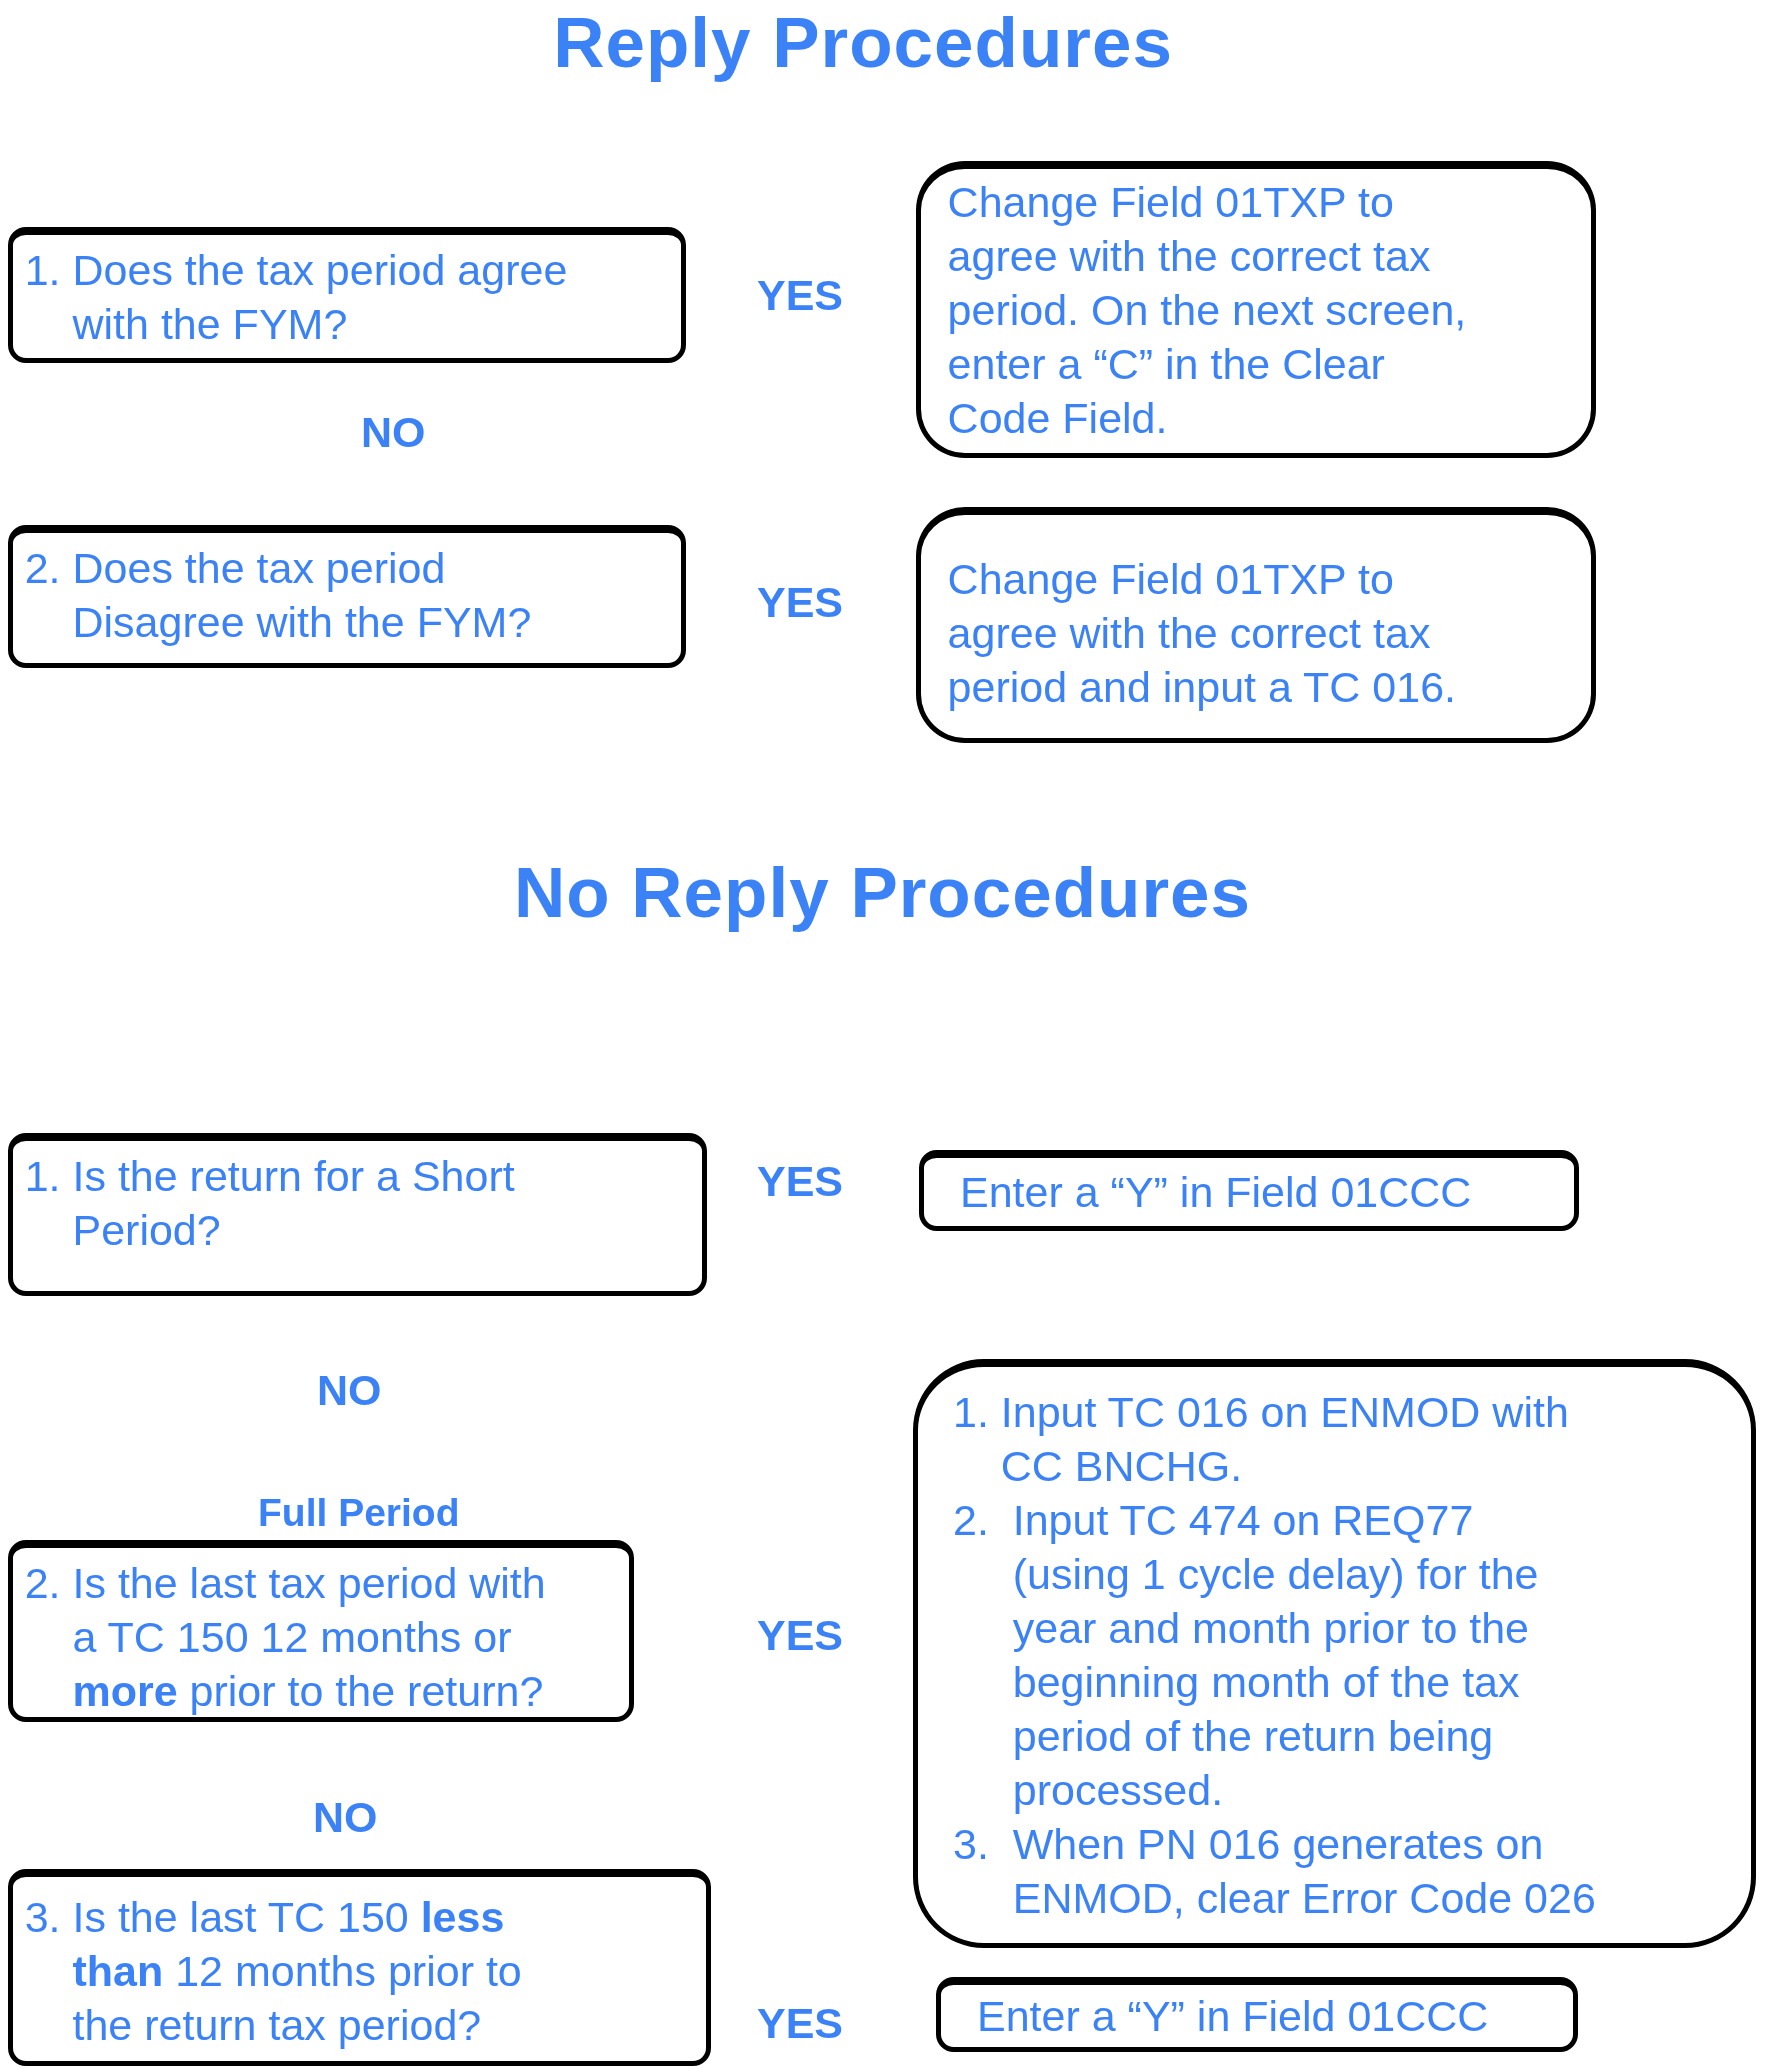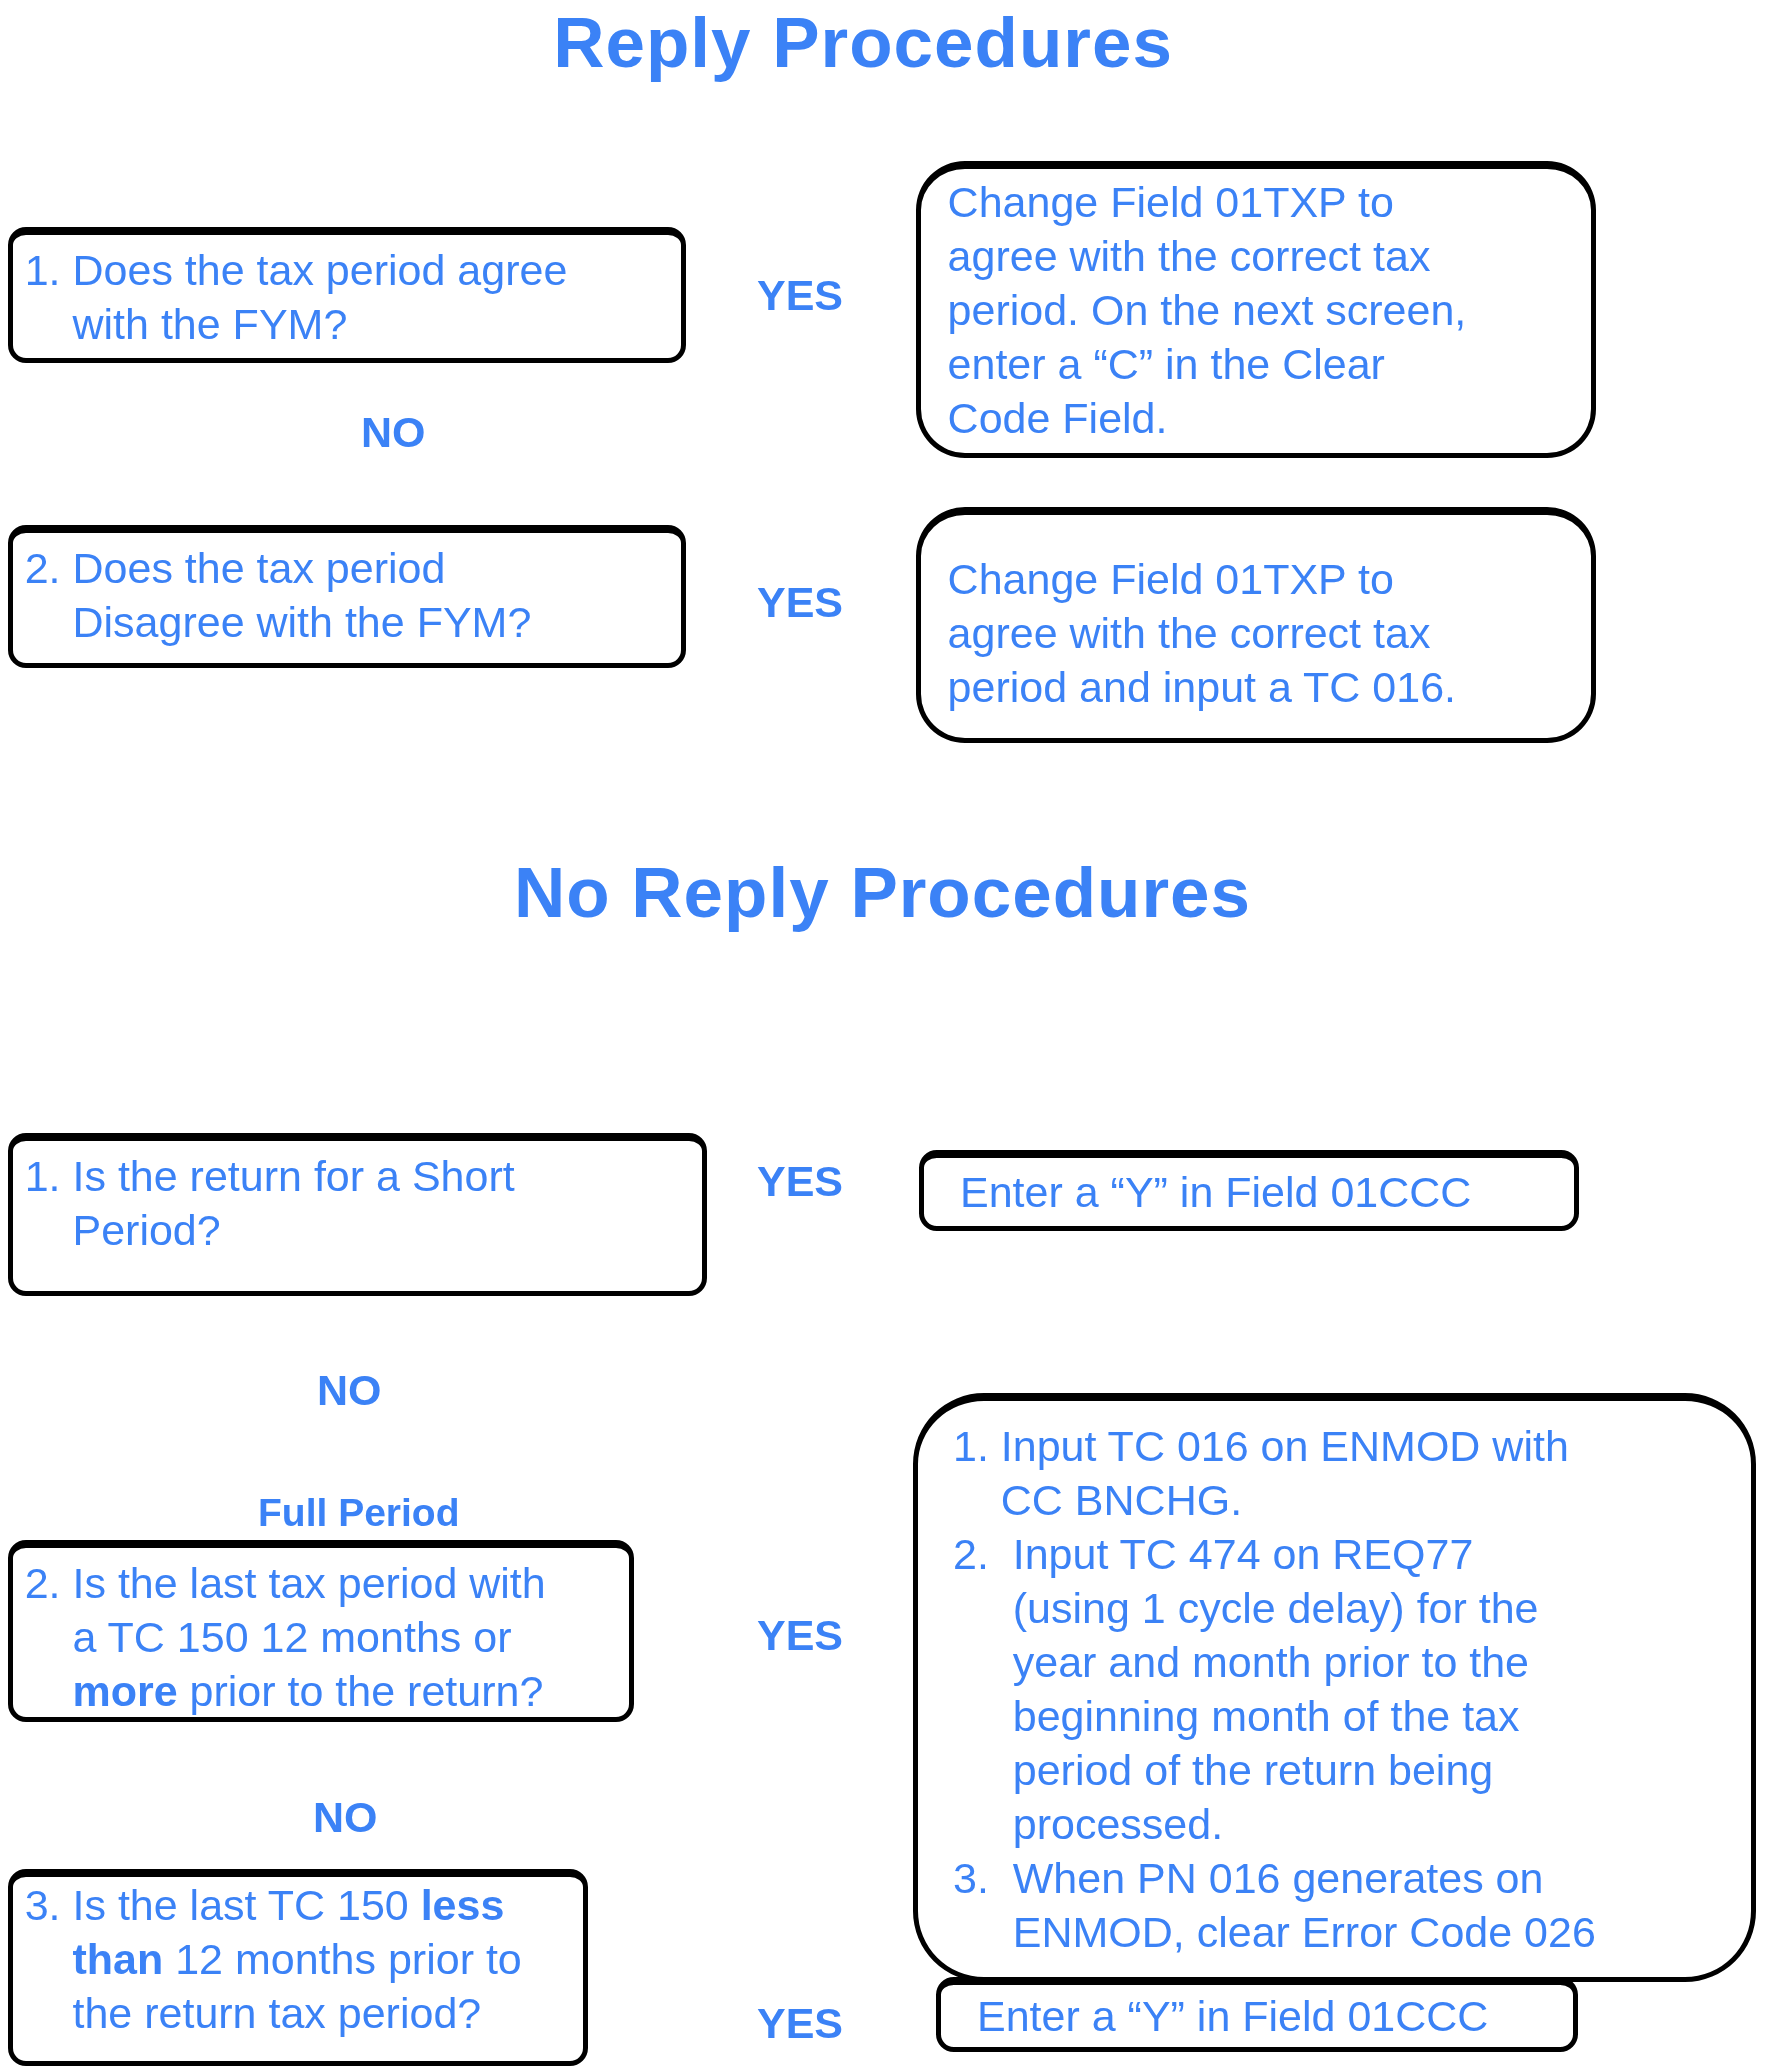--- a/index.html
+++ b/index.html
@@ -104,34 +104,34 @@
   <div class="flow-label" style="left:317px; top:1366px;">NO</div>
 
   <div class="heading" style="left:258px; top:1491px;">Full Period</div>
 
   <div class="box qbox" style="left:7.9px; top:1540px; width:626px; height:182px;"><span>2. Is the last tax period with
     a TC 150 12 months or
     </span><b>more</b><span> prior to the return?</span></div>
 
   <div class="flow-label" style="left:757px; top:1611px;">YES</div>
 
-  <div class="box bigbox" style="left:913px; top:1359px; width:843px; height:589px; padding:17.7px 19.7px 0 35px;margin-top:34px;">1. Input TC 016 on ENMOD with
+  <div class="box bigbox" style="left:913px; top:1359px; width:843px; height:589px; padding:17.7px 19.7px 0 35px;">1. Input TC 016 on ENMOD with
     CC BNCHG.
 2.  Input TC 474 on REQ77
      (using 1 cycle delay) for the
      year and month prior to the
      beginning month of the tax
      period of the return being
      processed.
 3.  When PN 016 generates on
      ENMOD, clear Error Code 026</div>
 
   <div class="flow-label" style="left:313px; top:1793px;">NO</div>
 
-  <div class="box qbox" style="left:7.9px; top:1869px; width:580px; height:197px; padding-top:1px;"><span>3. Is the last TC 150 </span><b>less
+  <div class="box qbox" style="left:7.9px; top:1869px; width:703px; height:197px; padding-top:13px;"><span>3. Is the last TC 150 </span><b>less
     than</b><span> 12 months prior to
     the return tax period?</span></div>
 
   <div class="flow-label" style="left:757px; top:1999px;">YES</div>
 
   <div class="box smallbox" style="left:936px; top:1977px; width:642px; height:75px;"><span>Enter a “Y” in Field 01CCC</span></div>
 
 </div>
 
 

